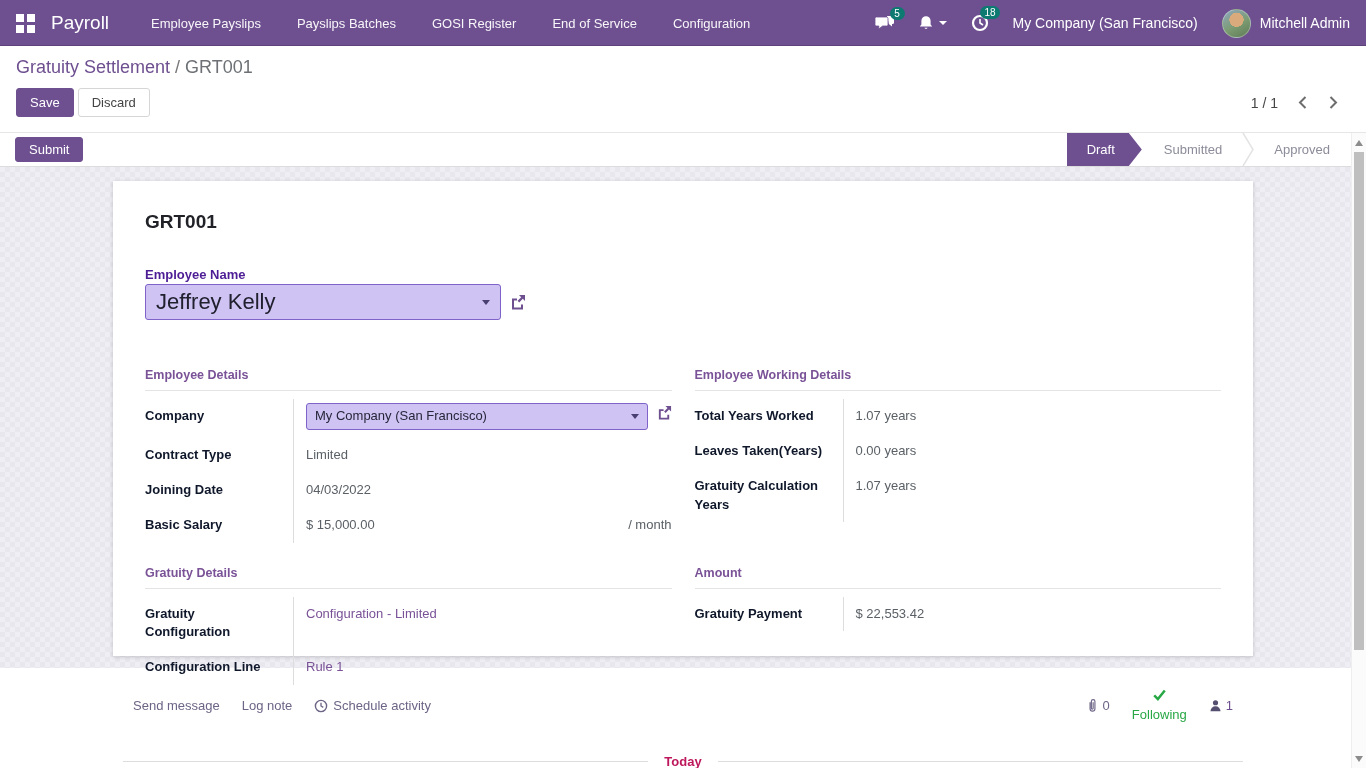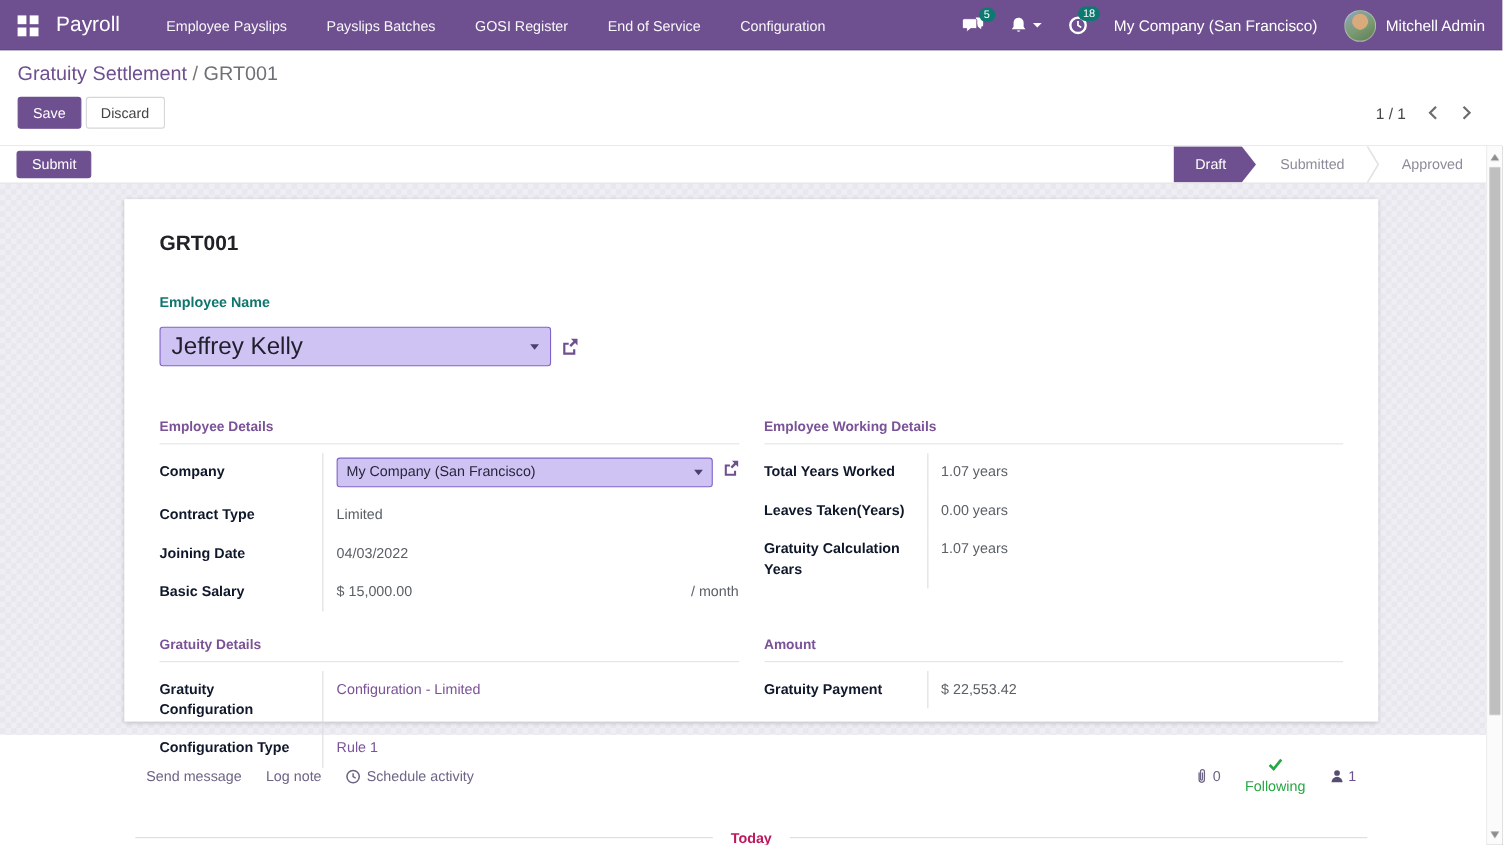--- a/index.html
+++ b/index.html
@@ -44,21 +44,21 @@
   .step-sep { display:flex; align-items:center; }
 
   
   .form-bg { height:501px; padding-top:14px; background-color:#efeef4;
     background-image:
       linear-gradient(45deg, #e8e7ee 25%, transparent 25%, transparent 75%, #e8e7ee 75%),
       linear-gradient(45deg, #e8e7ee 25%, transparent 25%, transparent 75%, #e8e7ee 75%);
     background-size:10px 10px; background-position:0 0, 5px 5px; }
   .card { width:1140px; height:475px; margin:0 auto; background:#fff; box-shadow:0 1px 4px rgba(0,0,0,.18); padding:30px 32px; }
   .sheet-title { font-size:19px; font-weight:bold; color:#212228; margin-bottom:34px; }
-  .fname-label { font-size:13px; font-weight:bold; color:#0f766e; margin-bottom:15px; }
+  .fname-label { font-size:13px; font-weight:bold; color:#4c1d95; margin-bottom:2px; }
   .emp-line { display:flex; align-items:center; }
   .emp-field { width:356px; height:36px; background:#cfc3f3; border:1px solid #7f63c8; border-radius:3px; display:flex; align-items:center; padding:0 10px; cursor:text; }
   .emp-field .name { font-size:22px; color:#20202e; flex:1; }
   .field-caret { width:0; height:0; border-left:4px solid transparent; border-right:4px solid transparent; border-top:5px solid #4a3f71; }
   .ext { margin-left:9px; cursor:pointer; display:flex; }
 
   .grid { display:grid; grid-template-columns:1fr 1fr; column-gap:38px; row-gap:30px; margin-top:48px;gap:23px; }
   .section-title { color:#7a5297; font-size:12.5px; font-weight:bold; border-bottom:1px solid #e4e4e4; padding-bottom:8px; margin-bottom:8px; }
   .frow { display:flex; }
   .frow .lbl { width:148px; flex:0 0 148px; font-size:13px; font-weight:bold; color:#0f172a; padding:8px 12px 8px 0; line-height:1.45; }
@@ -253,21 +253,21 @@
 
       <div>
         <div class="section-title">Gratuity Details</div>
         <div class="frow">
           <div class="lbl">Gratuity Configuration</div>
           <div class="val">
               <span class="link">Configuration - Limited</span>
             </div>
         </div>
         <div class="frow">
-          <div class="lbl">Configuration Type</div>
+          <div class="lbl">Configuration Line</div>
           <div class="val">
               <span class="link">Rule 1</span>
             </div>
         </div>
       </div>
 
       <div>
         <div class="section-title">Amount</div>
         <div class="frow">
           <div class="lbl">Gratuity Payment</div>

